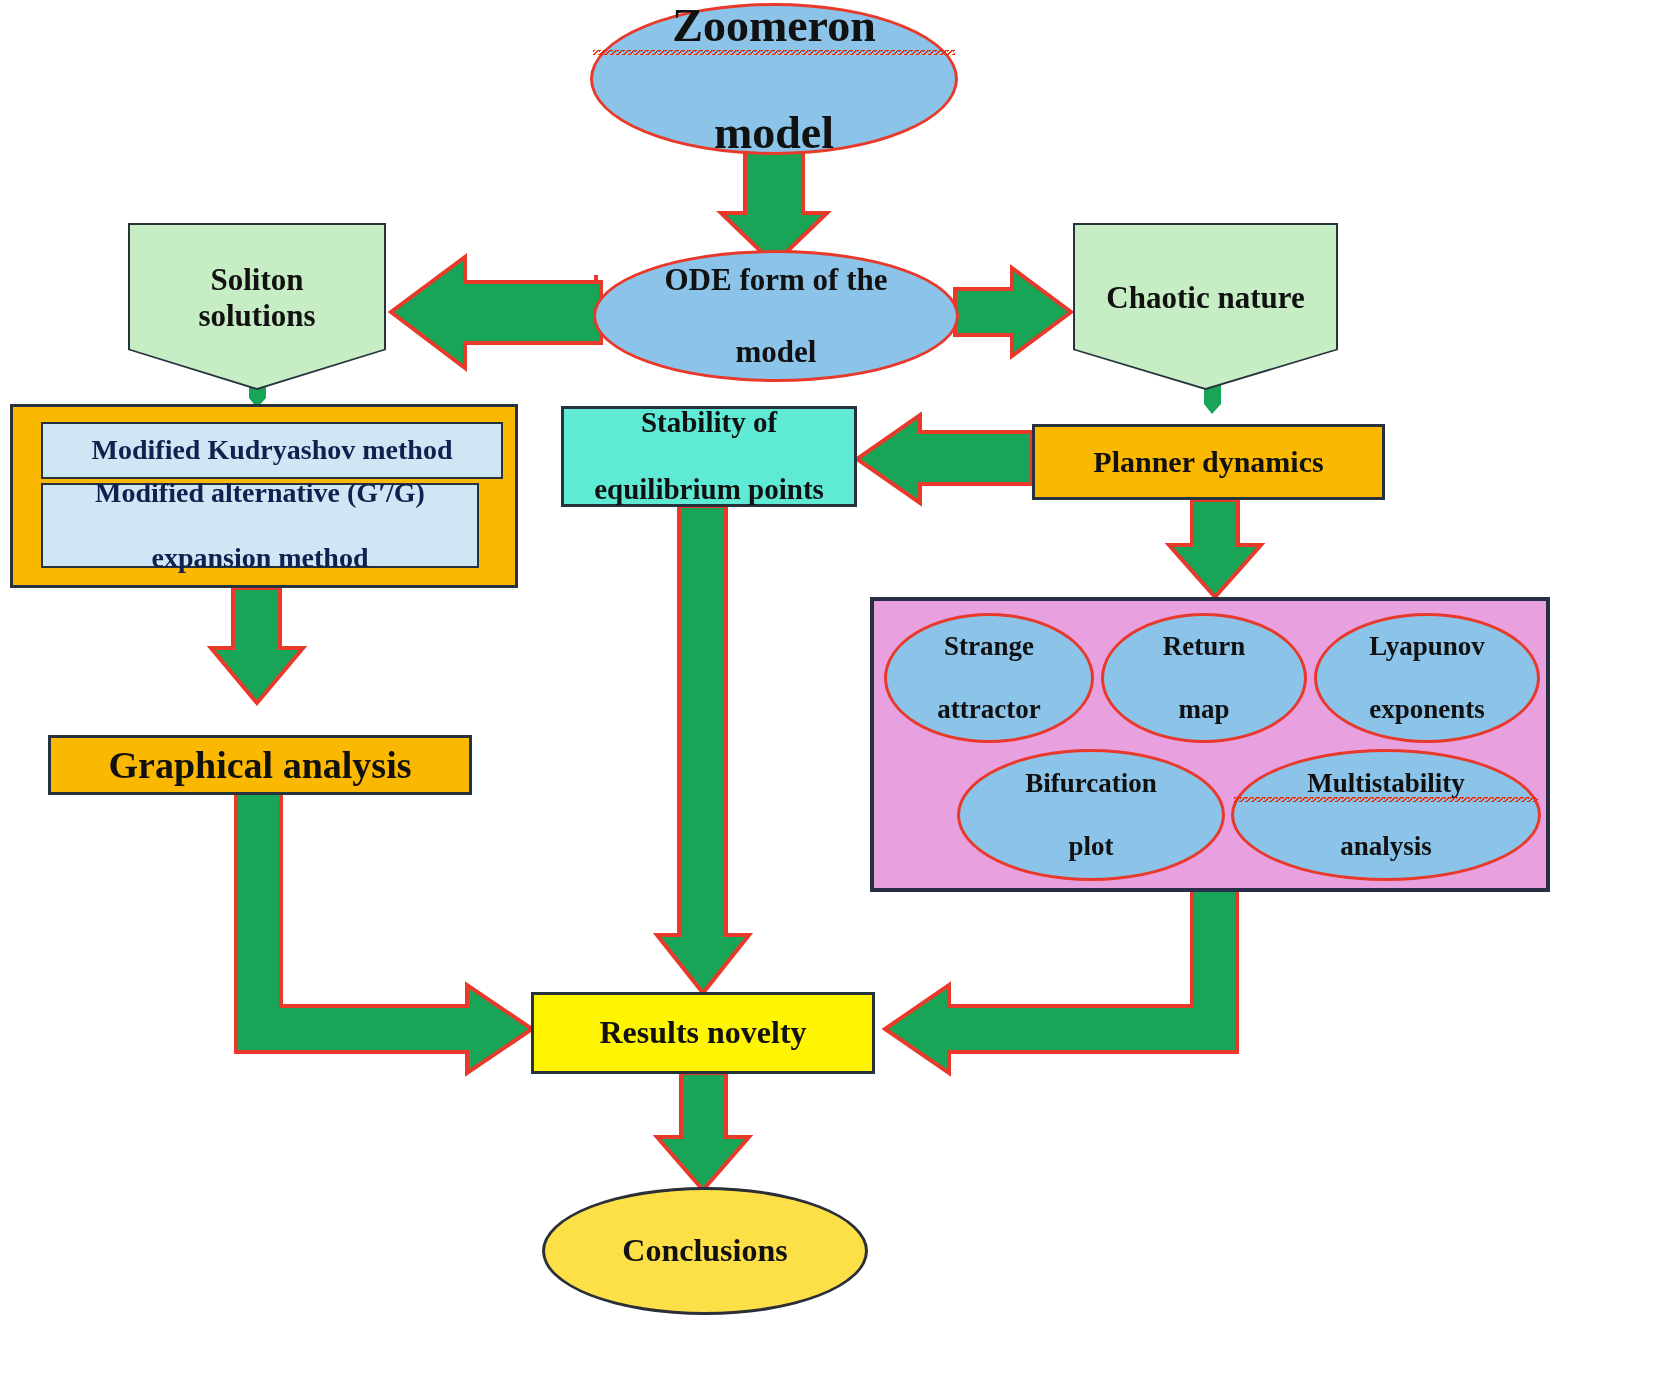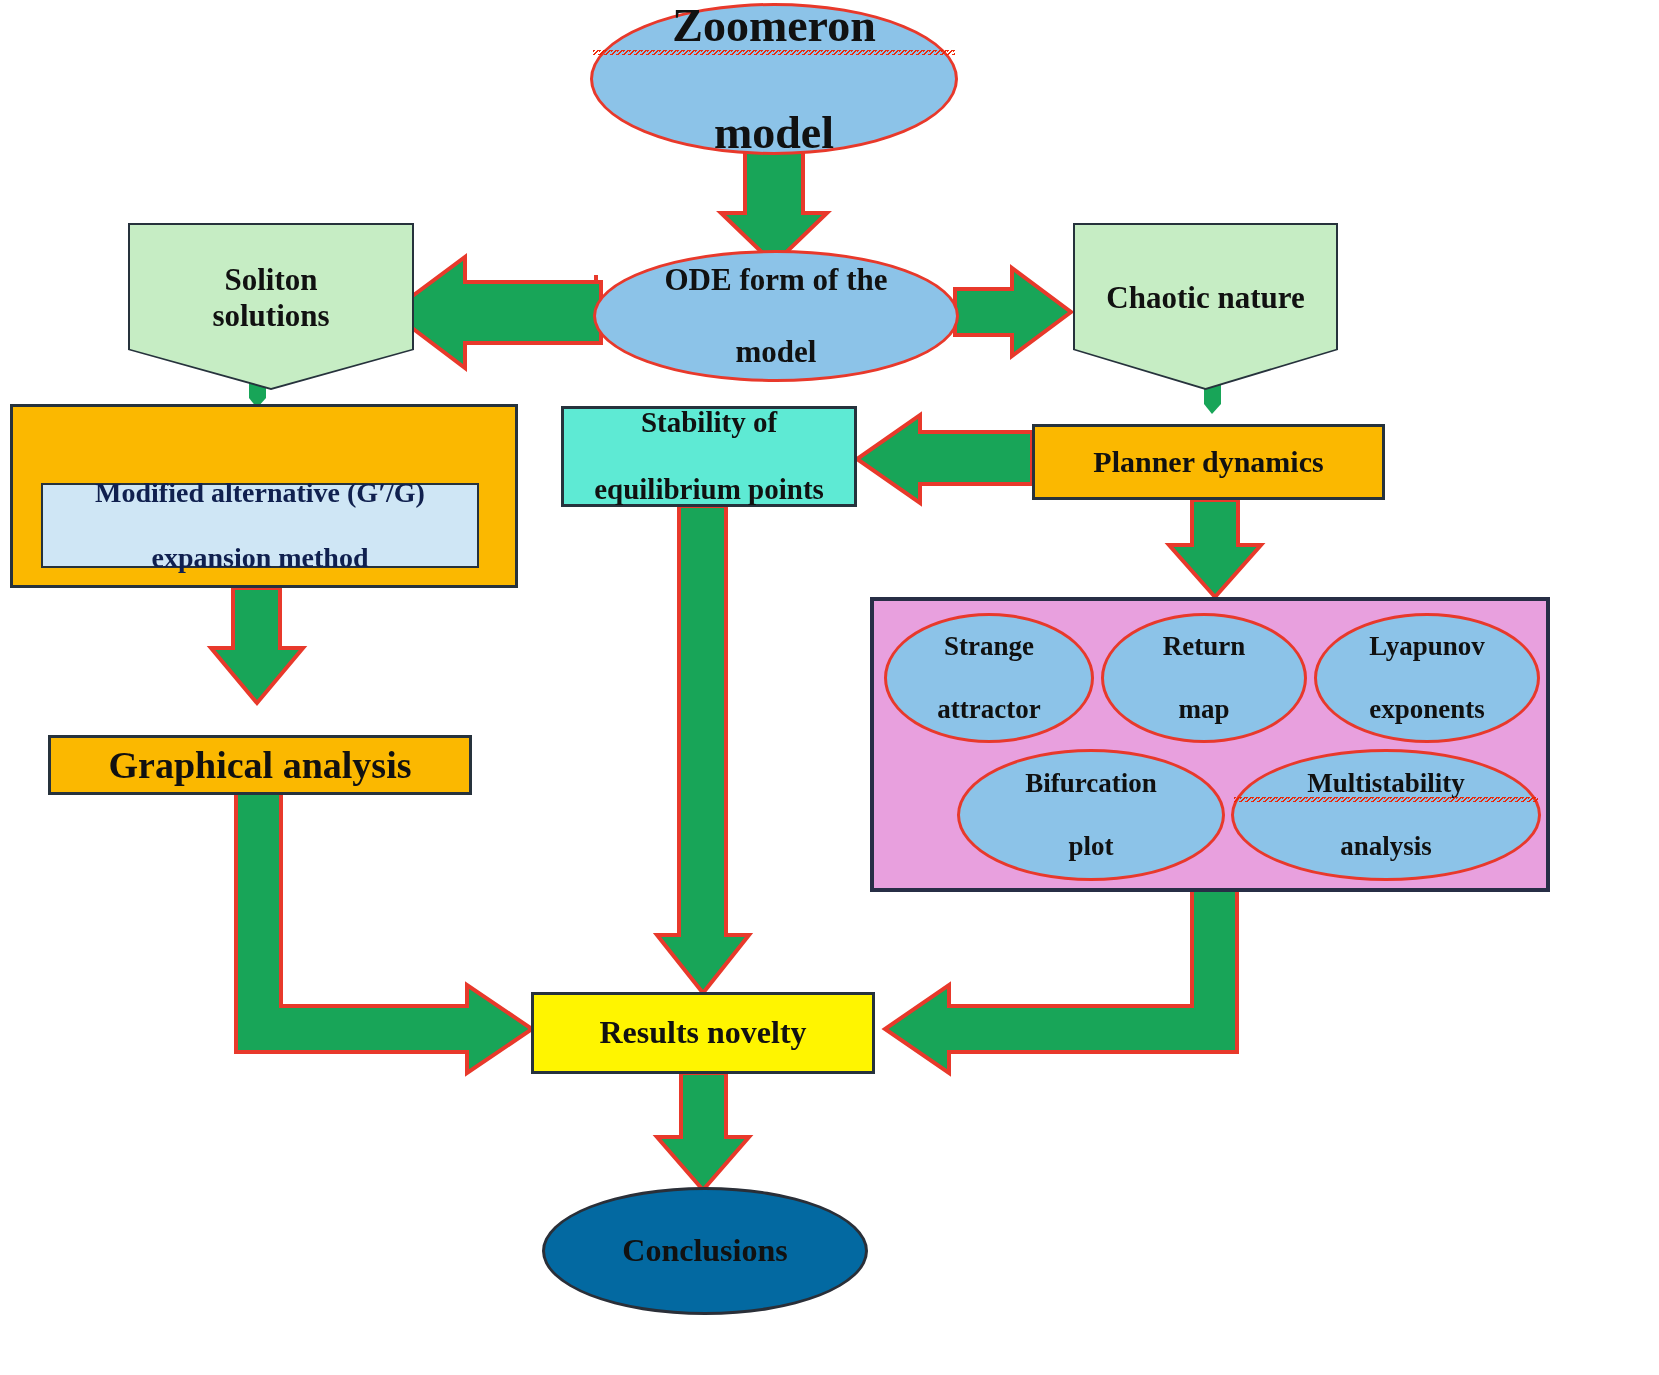--- a/index.html
+++ b/index.html
@@ -31,21 +31,21 @@
   .node span { display: block; width: 100%; }
 
   
   .ellipse-blue {
     background: #8CC3E8;
     border: 3px solid #E8392B;
     border-radius: 50%;
   }
   
   .ellipse-peach {
-    background: #0369a1;
+    background: #fde047;
     border: 3px solid #2A2F38;
     border-radius: 50%;
   }
   .pentagon-wrap {
     position: absolute;
     box-sizing: border-box;
   }
   .pentagon-fill {
     position: absolute;
     inset: 0;
@@ -160,40 +160,43 @@
     </span>
   </div>
 
   <div class="node ellipse-blue" style="left:593px; top:250px; width:366px; height:132px; font-size:31px;">
     <span>
       <span>ODE form of the</span><br>
       <span>model</span>
     </span>
   </div>
 
-  <div class="pentagon-wrap" style="left:128px; top:223px; width:286px; height:167px;">
+  <div class="pentagon-wrap" style="left:128px; top:223px; width:258px; height:167px;">
     <div class="pentagon-fill"></div>
     <div class="pentagon-inner"></div>
     <div class="pentagon-label" style="font-size:31px;">
       <span>
         <span>Soliton</span><br>
         <span>solutions</span>
       </span>
     </div>
   </div>
 
   <div class="pentagon-wrap" style="left:1073px; top:223px; width:265px; height:167px;">
     <div class="pentagon-fill"></div>
     <div class="pentagon-inner"></div>
     <div class="pentagon-label" style="font-size:31px;">
       <span>Chaotic nature</span>
     </div>
   </div>
 
   <div class="box-orange" style="position:absolute; left:10px; top:404px; width:508px; height:184px; box-sizing:border-box;">
+    <div class="node box-lightblue" style="position:absolute; left:28px; top:15px; width:462px; height:57px; font-size:28px;">
+      <span>Modified Kudryashov method</span>
+    </div>
     <div class="node box-lightblue" style="position:absolute; left:28px; top:76px; width:438px; height:85px; font-size:28px;">
       <span>
         <span>Modified alternative (G′/G)</span><br>
         <span>expansion method</span>
       </span>
     </div>
   </div>
 
   <div class="node box-peach" style="left:561px; top:406px; width:296px; height:101px; font-size:29px;">
     <span>

